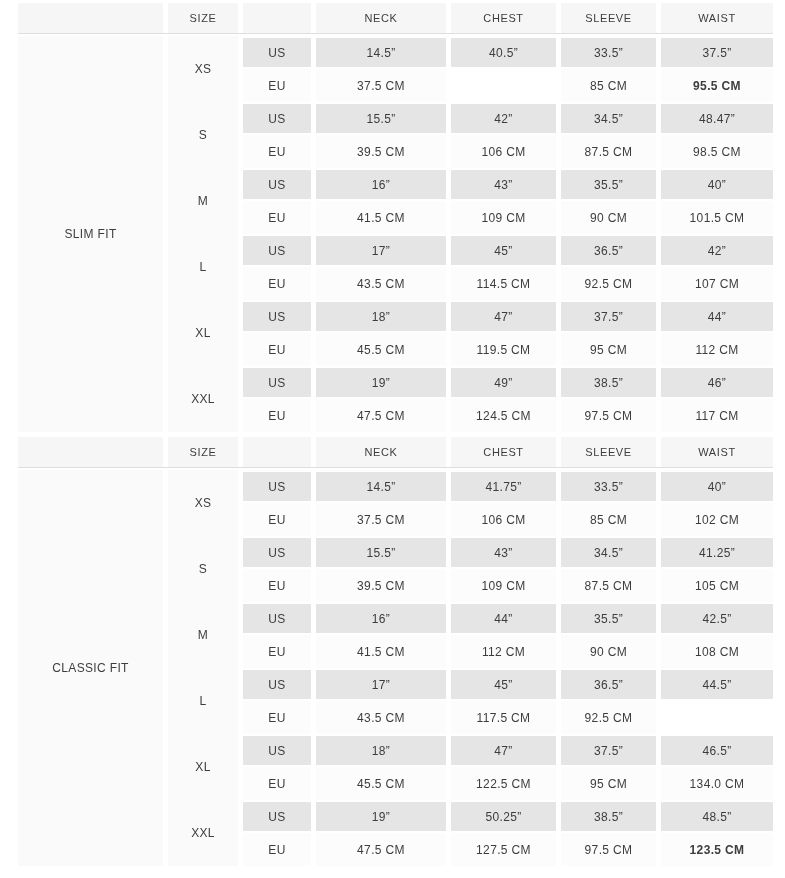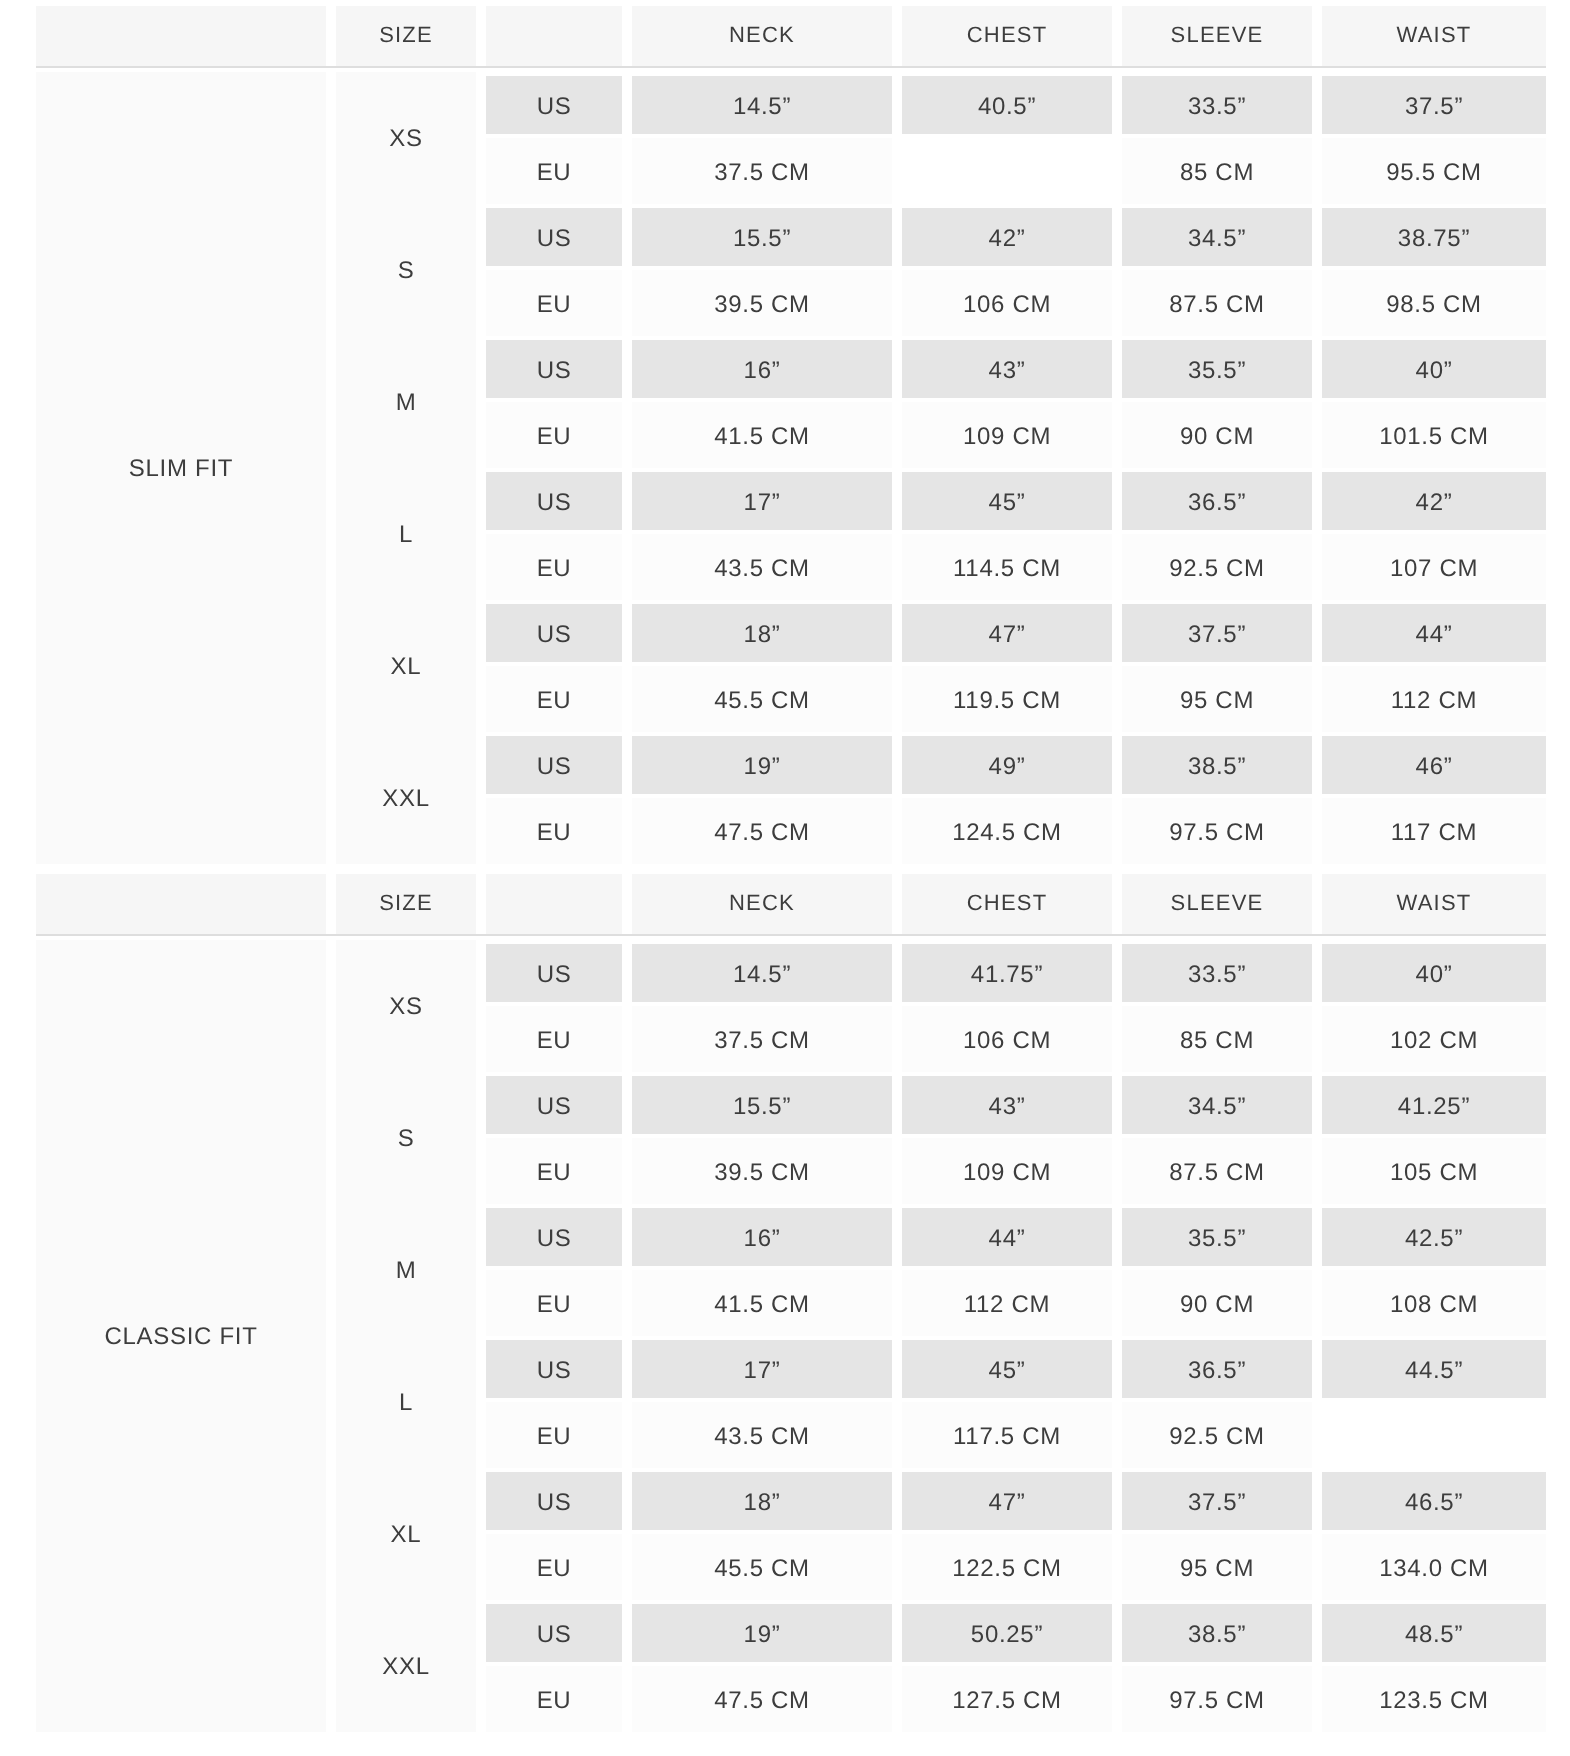--- a/index.html
+++ b/index.html
@@ -66,27 +66,27 @@
         <div class="cell fit-cell" style="grid-area: 1 / 1 / span 12;">SLIM FIT</div>
         <div class="cell size-cell" style="grid-area: 1 / 2 / span 2;">XS</div>
         <div class="cell us-cell unit-cell" style="grid-area: 1 / 3;">US</div>
         <div class="cell us-cell" style="grid-area: 1 / 4;">14.5”</div>
         <div class="cell us-cell" style="grid-area: 1 / 5;">40.5”</div>
         <div class="cell us-cell" style="grid-area: 1 / 6;">33.5”</div>
         <div class="cell us-cell" style="grid-area: 1 / 7;">37.5”</div>
         <div class="cell eu-cell unit-cell" style="grid-area: 2 / 3;">EU</div>
         <div class="cell eu-cell" style="grid-area: 2 / 4;">37.5 CM</div>
         <div class="cell eu-cell" style="grid-area: 2 / 6;">85 CM</div>
-        <div class="cell eu-cell" style="grid-area: 2 / 7;">95.5 CM</div>
+        <div class="cell eu-cell" style="grid-area: 2 / 7; font-weight: bold;">95.5 CM</div>
         <div class="cell size-cell" style="grid-area: 3 / 2 / span 2;">S</div>
         <div class="cell us-cell unit-cell" style="grid-area: 3 / 3;">US</div>
         <div class="cell us-cell" style="grid-area: 3 / 4;">15.5”</div>
         <div class="cell us-cell" style="grid-area: 3 / 5;">42”</div>
         <div class="cell us-cell" style="grid-area: 3 / 6;">34.5”</div>
-        <div class="cell us-cell" style="grid-area: 3 / 7;">38.75”</div>
+        <div class="cell us-cell" style="grid-area: 3 / 7;">48.47”</div>
         <div class="cell eu-cell unit-cell" style="grid-area: 4 / 3;">EU</div>
         <div class="cell eu-cell" style="grid-area: 4 / 4;">39.5 CM</div>
         <div class="cell eu-cell" style="grid-area: 4 / 5;">106 CM</div>
         <div class="cell eu-cell" style="grid-area: 4 / 6;">87.5 CM</div>
         <div class="cell eu-cell" style="grid-area: 4 / 7;">98.5 CM</div>
         <div class="cell size-cell" style="grid-area: 5 / 2 / span 2;">M</div>
         <div class="cell us-cell unit-cell" style="grid-area: 5 / 3;">US</div>
         <div class="cell us-cell" style="grid-area: 5 / 4;">16”</div>
         <div class="cell us-cell" style="grid-area: 5 / 5;">43”</div>
         <div class="cell us-cell" style="grid-area: 5 / 6;">35.5”</div>
@@ -202,17 +202,17 @@
         <div class="cell size-cell" style="grid-area: 11 / 2 / span 2;">XXL</div>
         <div class="cell us-cell unit-cell" style="grid-area: 11 / 3;">US</div>
         <div class="cell us-cell" style="grid-area: 11 / 4;">19”</div>
         <div class="cell us-cell" style="grid-area: 11 / 5;">50.25”</div>
         <div class="cell us-cell" style="grid-area: 11 / 6;">38.5”</div>
         <div class="cell us-cell" style="grid-area: 11 / 7;">48.5”</div>
         <div class="cell eu-cell unit-cell" style="grid-area: 12 / 3;">EU</div>
         <div class="cell eu-cell" style="grid-area: 12 / 4;">47.5 CM</div>
         <div class="cell eu-cell" style="grid-area: 12 / 5;">127.5 CM</div>
         <div class="cell eu-cell" style="grid-area: 12 / 6;">97.5 CM</div>
-        <div class="cell eu-cell" style="grid-area: 12 / 7;">123.5 CM</div>
+        <div class="cell eu-cell" style="grid-area: 12 / 7; font-weight: bold;">123.5 CM</div>
       </div>
   </section>
 
 </div>
 
 </body></html>

